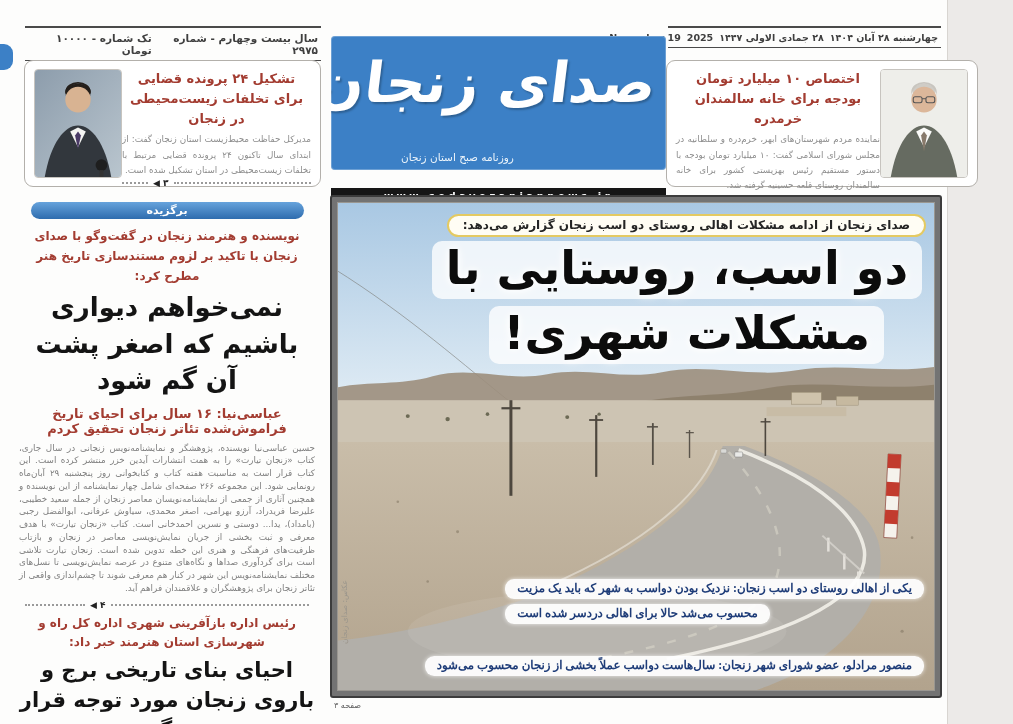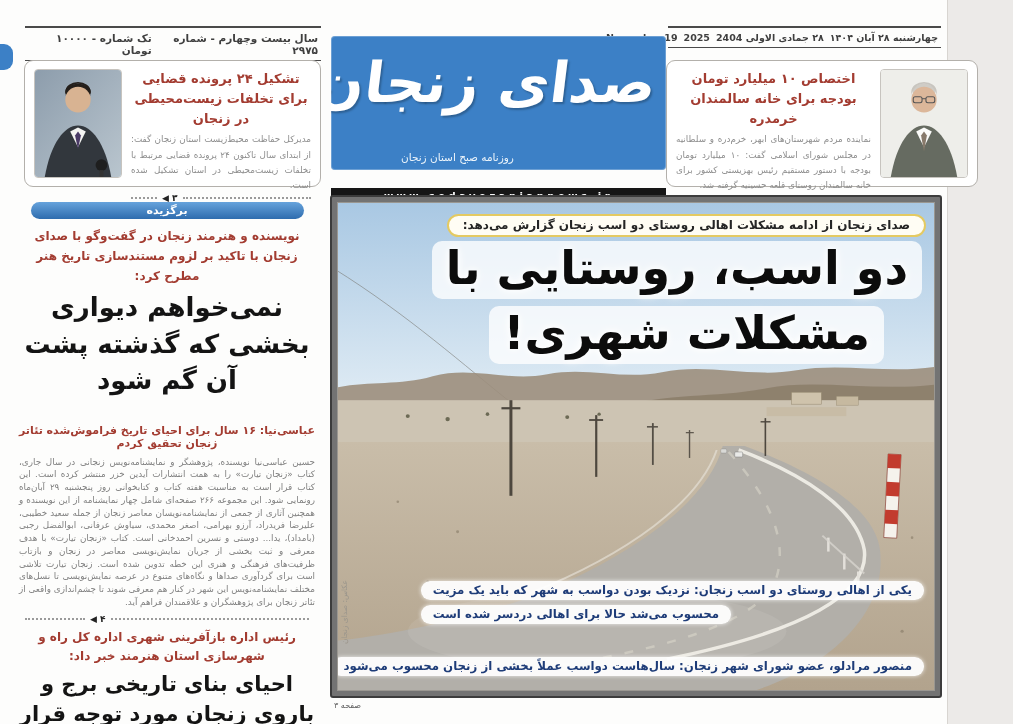--- a/index.html
+++ b/index.html
@@ -15,75 +15,75 @@
   .hdr-right span { white-space:nowrap; }
 
   
   .masthead { position:absolute; left:331px; top:36px; width:335px; }
   .m-box { height:134px; background:#3c80c6; border-radius:4px; position:relative; overflow:hidden; box-shadow:inset 0 0 0 1px rgba(255,255,255,.25); }
   .m-title { position:absolute; right:10px; top:14px; font-size:56px; font-weight:bold; color:#ffffff; direction:rtl; white-space:nowrap; transform:skewX(-7deg); text-shadow:2px 2px 2px rgba(0,0,0,.25); }
   .m-sub { position:absolute; left:70px; bottom:7px; color:#ecf4fb; font-size:10.5px; direction:rtl; }
   .m-url { height:18px; background:#161616; color:#fafafa; text-align:center; letter-spacing:3.5px; font-size:10px; line-height:18px; margin-top:18px; font-weight:bold; }
 
   
-  .news-box { position:absolute; top:60px; height:127px; border:1px solid #b3b0ab; border-radius:9px; padding:8px 9px; display:flex; gap:9px; background:#fff; direction:rtl; }
+  .news-box { position:absolute; top:60px; height:127px; border:1px solid #b3b0ab; border-radius:9px; padding:8px 9px; display:flex; background:#fff; direction:rtl; }
   .news-box.nb-left { left:24px; width:297px; }
   .news-box.nb-right { left:666px; width:312px; }
   .nb-photo { width:88px; border:1px solid #c7c4bf; border-radius:4px; overflow:hidden; flex:none; }
   .nb-photo svg { display:block; width:100%; height:100%; }
   .nb-text { flex:1; display:flex; flex-direction:column; }
   .nb-title { color:#a33c31; font-weight:bold; font-size:13px; text-align:center; line-height:1.55; }
   .nb-body { color:#8d8d8d; font-size:8.8px; line-height:1.72; text-align:justify; margin-top:3px; }
 
   
   .sep { display:flex; align-items:center; margin-top:auto; direction:rtl; }
   .sep .ln { flex:1; border-top:2px dotted #9a9a9a; }
   .sep .mk { font-size:9px; font-weight:bold; color:#222; padding:0 5px; white-space:nowrap; }
   .featured .sep { margin:5px 8px 4px; }
 
   
   .featured { position:absolute; left:17px; top:202px; width:300px; max-height:528px; overflow:hidden; direction:rtl; }
   .feat-bar { margin:0 auto; width:273px; height:17px; background:linear-gradient(#66a3dc,#2e6cae); border-radius:9px; color:#fff; font-size:11px; font-weight:bold; text-align:center; line-height:17px; }
   .kicker { color:#a33c31; font-weight:bold; font-size:12px; text-align:center; line-height:1.65; margin-top:8px; }
   .feat-headline { color:#141414; font-weight:bold; font-size:26px; text-align:center; line-height:1.4; margin-top:3px; }
   .feat-headline.h2 { font-size:21px; }
-  .feat-sub { color:#a33c31; font-weight:bold; font-size:11px; text-align:center; margin-top:25px; }
+  .feat-sub { color:#a33c31; font-weight:bold; font-size:13px; text-align:center; margin-top:7px; }
   .feat-body { color:#808080; font-size:8.8px; line-height:1.45; text-align:justify; margin-top:6px; padding:0 2px; }
 
   
   .main-frame { position:absolute; left:330px; top:195px; width:612px; height:503px; border:2px solid #3c3c3c; border-radius:3px; background:#737373; padding:5px; }
   .photo-wrap { position:relative; width:100%; height:100%; border:1px solid #9a9791; overflow:hidden; background:#cfc6b6; }
   .photo-wrap > svg { position:absolute; inset:0; width:100%; height:100%; }
   .kicker-pill { position:absolute; top:11px; right:8px; background:#fffdf4; border:2px solid #e4ca62; border-radius:14px; padding:2px 14px 3px; font-size:12px; font-weight:bold; color:#252525; direction:rtl; white-space:nowrap; }
   .big-hl { position:absolute; direction:rtl; white-space:nowrap; font-weight:bold; color:#0c0c0c; font-size:46px; background:rgba(255,255,255,.78); padding:0 14px 4px; border-radius:10px; text-shadow:0 0 7px #fff, 0 0 12px #fff; }
   .big-hl.l1 { top:38px; right:12px; }
   .big-hl.l2 { top:103px; right:50px; }
   .cap-group { position:absolute; right:10px; display:flex; flex-direction:column; align-items:flex-end; gap:5px; direction:rtl; }
   .cap-group.g1 { bottom:66px; }
   .cap-group.g2 { bottom:14px; }
-  .cap-pill { background:rgba(255,255,255,.94); border-radius:9px; padding:2px 12px 3px; font-size:11.8px; font-weight:bold; color:#1e3c78; white-space:nowrap; box-shadow:0 0 4px rgba(255,255,255,.8); }
+  .cap-pill { background:rgba(255,255,255,.94); border-radius:9px; padding:2px 12px 3px; font-size:11.8px; font-weight:bold; color:#1e3c78; white-space:nowrap; box-shadow:0 0 4px rgba(255,255,255,.8);font-family:Liberation Serif, serif; }
   .photo-credit { position:absolute; left:2px; bottom:46px; writing-mode:vertical-rl; transform:rotate(180deg); font-size:7.5px; color:#9b968c; }
   .page-note { position:absolute; left:334px; top:701px; font-size:8px; color:#5e5e5e; direction:rtl; }
 </style>
 </head>
 <body>
 
 <div id="page">
 
   <div class="right-margin"></div>
   <div class="edge-blob"></div>
 
   <div class="hdr hdr-left" dir="rtl">
     <span>سال بیست وچهارم - شماره ۲۹۷۵</span>
     <span>تک شماره - ۱۰۰۰۰ تومان</span>
   </div>
 
   <div class="hdr hdr-right" dir="rtl">
     <span>چهارشنبه ۲۸ آبان ۱۴۰۴</span>
-    <span>۲۸ جمادی الاولی 2404</span>
+    <span>۲۸ جمادی الاولی ۱۴۴۷</span>
     <span>2025</span>
     <span>November 19</span>
   </div>
 
   <div class="masthead">
     <div class="m-box">
       <div class="m-title">صدای زنجان</div>
       <div class="m-sub">روزنامه صبح استان زنجان</div>
     </div>
     <div class="m-url">www.sedayezanjannews.ir</div>
@@ -145,21 +145,21 @@
           <span class="ln" style="flex:0 0 26px;"></span>
       </div>
     </div>
   </div>
 
   <div class="featured">
     <div class="feat-bar">برگزیده</div>
 
     <div>
       <div class="kicker">نویسنده و هنرمند زنجان در گفت‌وگو با صدای زنجان با تاکید بر لزوم مستندسازی تاریخ هنر مطرح کرد:</div>
-      <div class="feat-headline">نمی‌خواهم دیواری بخشی که گذشته پشت آن گم شود</div>
+      <div class="feat-headline">نمی‌خواهم دیواری باشیم که اصغر پشت آن گم شود</div>
       <div class="feat-sub">عباسی‌نیا: ۱۶ سال برای احیای تاریخ فراموش‌شده تئاتر زنجان تحقیق کردم</div>
       <div class="feat-body">حسین عباسی‌نیا نویسنده، پژوهشگر و نمایشنامه‌نویس زنجانی در سال جاری، کتاب «زنجان تیارت» را به همت انتشارات آیدین خزر منتشر کرده است. این کتاب قرار است به مناسبت هفته کتاب و کتابخوانی روز پنجشنبه ۲۹ آبان‌ماه رونمایی شود. این مجموعه ۲۶۶ صفحه‌ای شامل چهار نمایشنامه از این نویسنده و همچنین آثاری از جمعی از نمایشنامه‌نویسان معاصر زنجان از جمله سعید خطیبی، علیرضا فریدراد، آرزو بهرامی، اصغر محمدی، سیاوش عرفانی، ابوالفضل رجبی (بامداد)، یدا... دوستی و نسرین احمدخانی است. کتاب «زنجان تیارت» با هدف معرفی و ثبت بخشی از جریان نمایش‌نویسی معاصر در زنجان و بازتاب ظرفیت‌های فرهنگی و هنری این خطه تدوین شده است. زنجان تیارت تلاشی است برای گردآوری صداها و نگاه‌های متنوع در عرصه نمایش‌نویسی تا نسل‌های مختلف نمایشنامه‌نویس این شهر در کنار هم معرفی شوند تا چشم‌اندازی واقعی از تئاتر زنجان برای پژوهشگران و علاقمندان فراهم آید.</div>
       <div class="sep">
         <span class="ln"></span>
           <span class="mk">۴ ◀</span>
           <span class="ln" style="flex:0 0 60px;"></span>
       </div>
     </div>
 
     <div>

